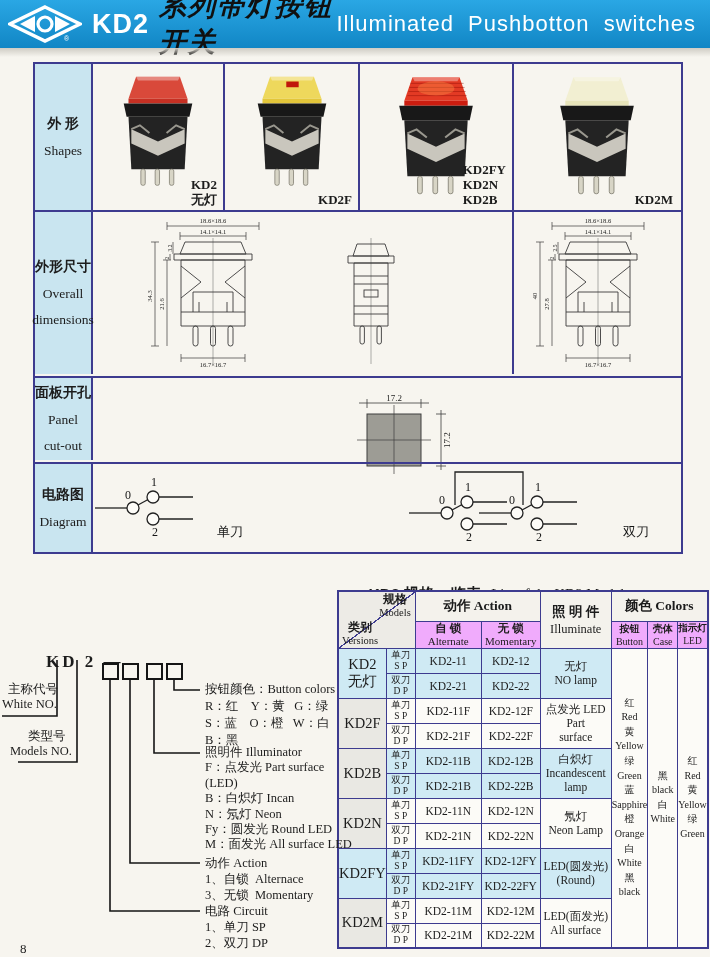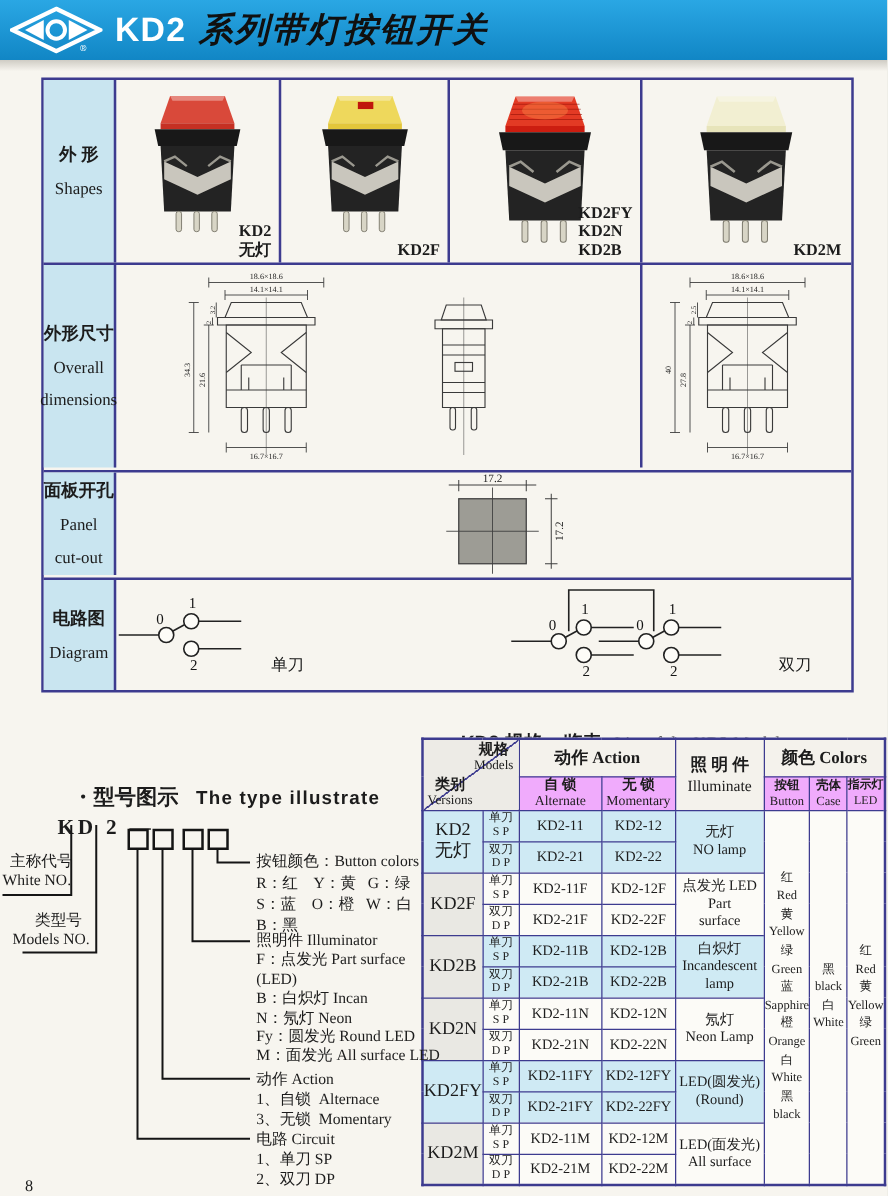--- a/index.html
+++ b/index.html
@@ -96,20 +96,21 @@
   <div class="topbar">
     <svg class="logo" width="74" height="38" viewBox="0 0 74 38">
       <polygon points="37,2 72,19 37,36 2,19" fill="none" stroke="#ffffff" stroke-width="3.4"></polygon>
       <polygon points="12,19 27,11 27,27" fill="#ffffff"></polygon>
       <polygon points="62,19 47,11 47,27" fill="#ffffff"></polygon>
       <circle cx="37" cy="19" r="7" fill="none" stroke="#ffffff" stroke-width="3.2"></circle>
       <text x="56" y="36" font-size="7" fill="#ffffff" font-family="Liberation Sans,sans-serif">®</text>
     </svg>
     <span class="model">KD2</span>
     <span class="cn">系列带灯按钮开关</span>
+    <span class="en">Illuminated  Pushbotton  switches</span>
   </div>
   <div class="topshadow"></div>
 
   <div class="ovt">
 
     <div class="ovrow" style="top:0;height:146px;">
       <div class="hcell">
         <span class="cnl">外 形</span>
         <span class="enl">Shapes</span>
       </div>
@@ -328,21 +329,21 @@
     </div>
 
     <div class="ovrow bt" style="top:312px;height:84px;">
       <div class="hcell">
         <span class="cnl">面板开孔</span>
         <span class="enl">Panel</span>
         <span class="enl">cut-out</span>
       </div>
       <div class="ovbody">
         <div class="ovcell" id="panelCell" style="left:0;width:586px;">
-            <div style="position:absolute;left:240px;top:1px;">
+            <div style="position:absolute;left:240px;top:16px;">
 <svg width="150" height="84" viewBox="0 0 150 84">
   <rect x="34" y="20" width="54" height="52" fill="#9d9c95" stroke="#3e3e3e" stroke-width="1"></rect>
   <line x1="24" y1="46" x2="98" y2="46" stroke="#3e3e3e" stroke-width="0.7"></line>
   <line x1="61" y1="11" x2="61" y2="80" stroke="#3e3e3e" stroke-width="0.7"></line>
   <line x1="26" y1="9" x2="96" y2="9" stroke="#3e3e3e" stroke-width="0.8"></line>
   <line x1="34" y1="5" x2="34" y2="14" stroke="#3e3e3e" stroke-width="0.8"></line>
   <line x1="88" y1="5" x2="88" y2="14" stroke="#3e3e3e" stroke-width="0.8"></line>
   <line x1="108" y1="16" x2="108" y2="76" stroke="#3e3e3e" stroke-width="0.8"></line>
   <line x1="103" y1="20" x2="113" y2="20" stroke="#3e3e3e" stroke-width="0.8"></line>
   <line x1="103" y1="72" x2="113" y2="72" stroke="#3e3e3e" stroke-width="0.8"></line>
@@ -395,23 +396,20 @@
   <text x="442" y="27">1</text>
   <text x="443" y="77">2</text>
     <text x="124" y="72" font-size="13">单刀</text>
     <text x="530" y="72" font-size="13">双刀</text>
   </g>
 </svg></div>
       </div>
     </div>
   </div>
 
-  <div class="tsec-title">
-    <span class="cn">・型号图示</span><span class="en">The type illustrate</span>
-  </div>
   <div class="kdline">KD 2 —</div>
 
   <span class="tlabel" style="left:8px;top:681px;">主称代号</span>
   <span class="tlabel" style="left:2px;top:697px;">White NO.</span>
   <span class="tlabel" style="left:28px;top:728px;">类型号</span>
   <span class="tlabel" style="left:10px;top:744px;">Models NO.</span>
 
   <svg class="conn" width="345" height="397" viewBox="0 0 345 397">
     <g fill="none" stroke="#151515" stroke-width="1.6">
       <rect x="103" y="104" width="15" height="15" stroke-width="2"></rect>

